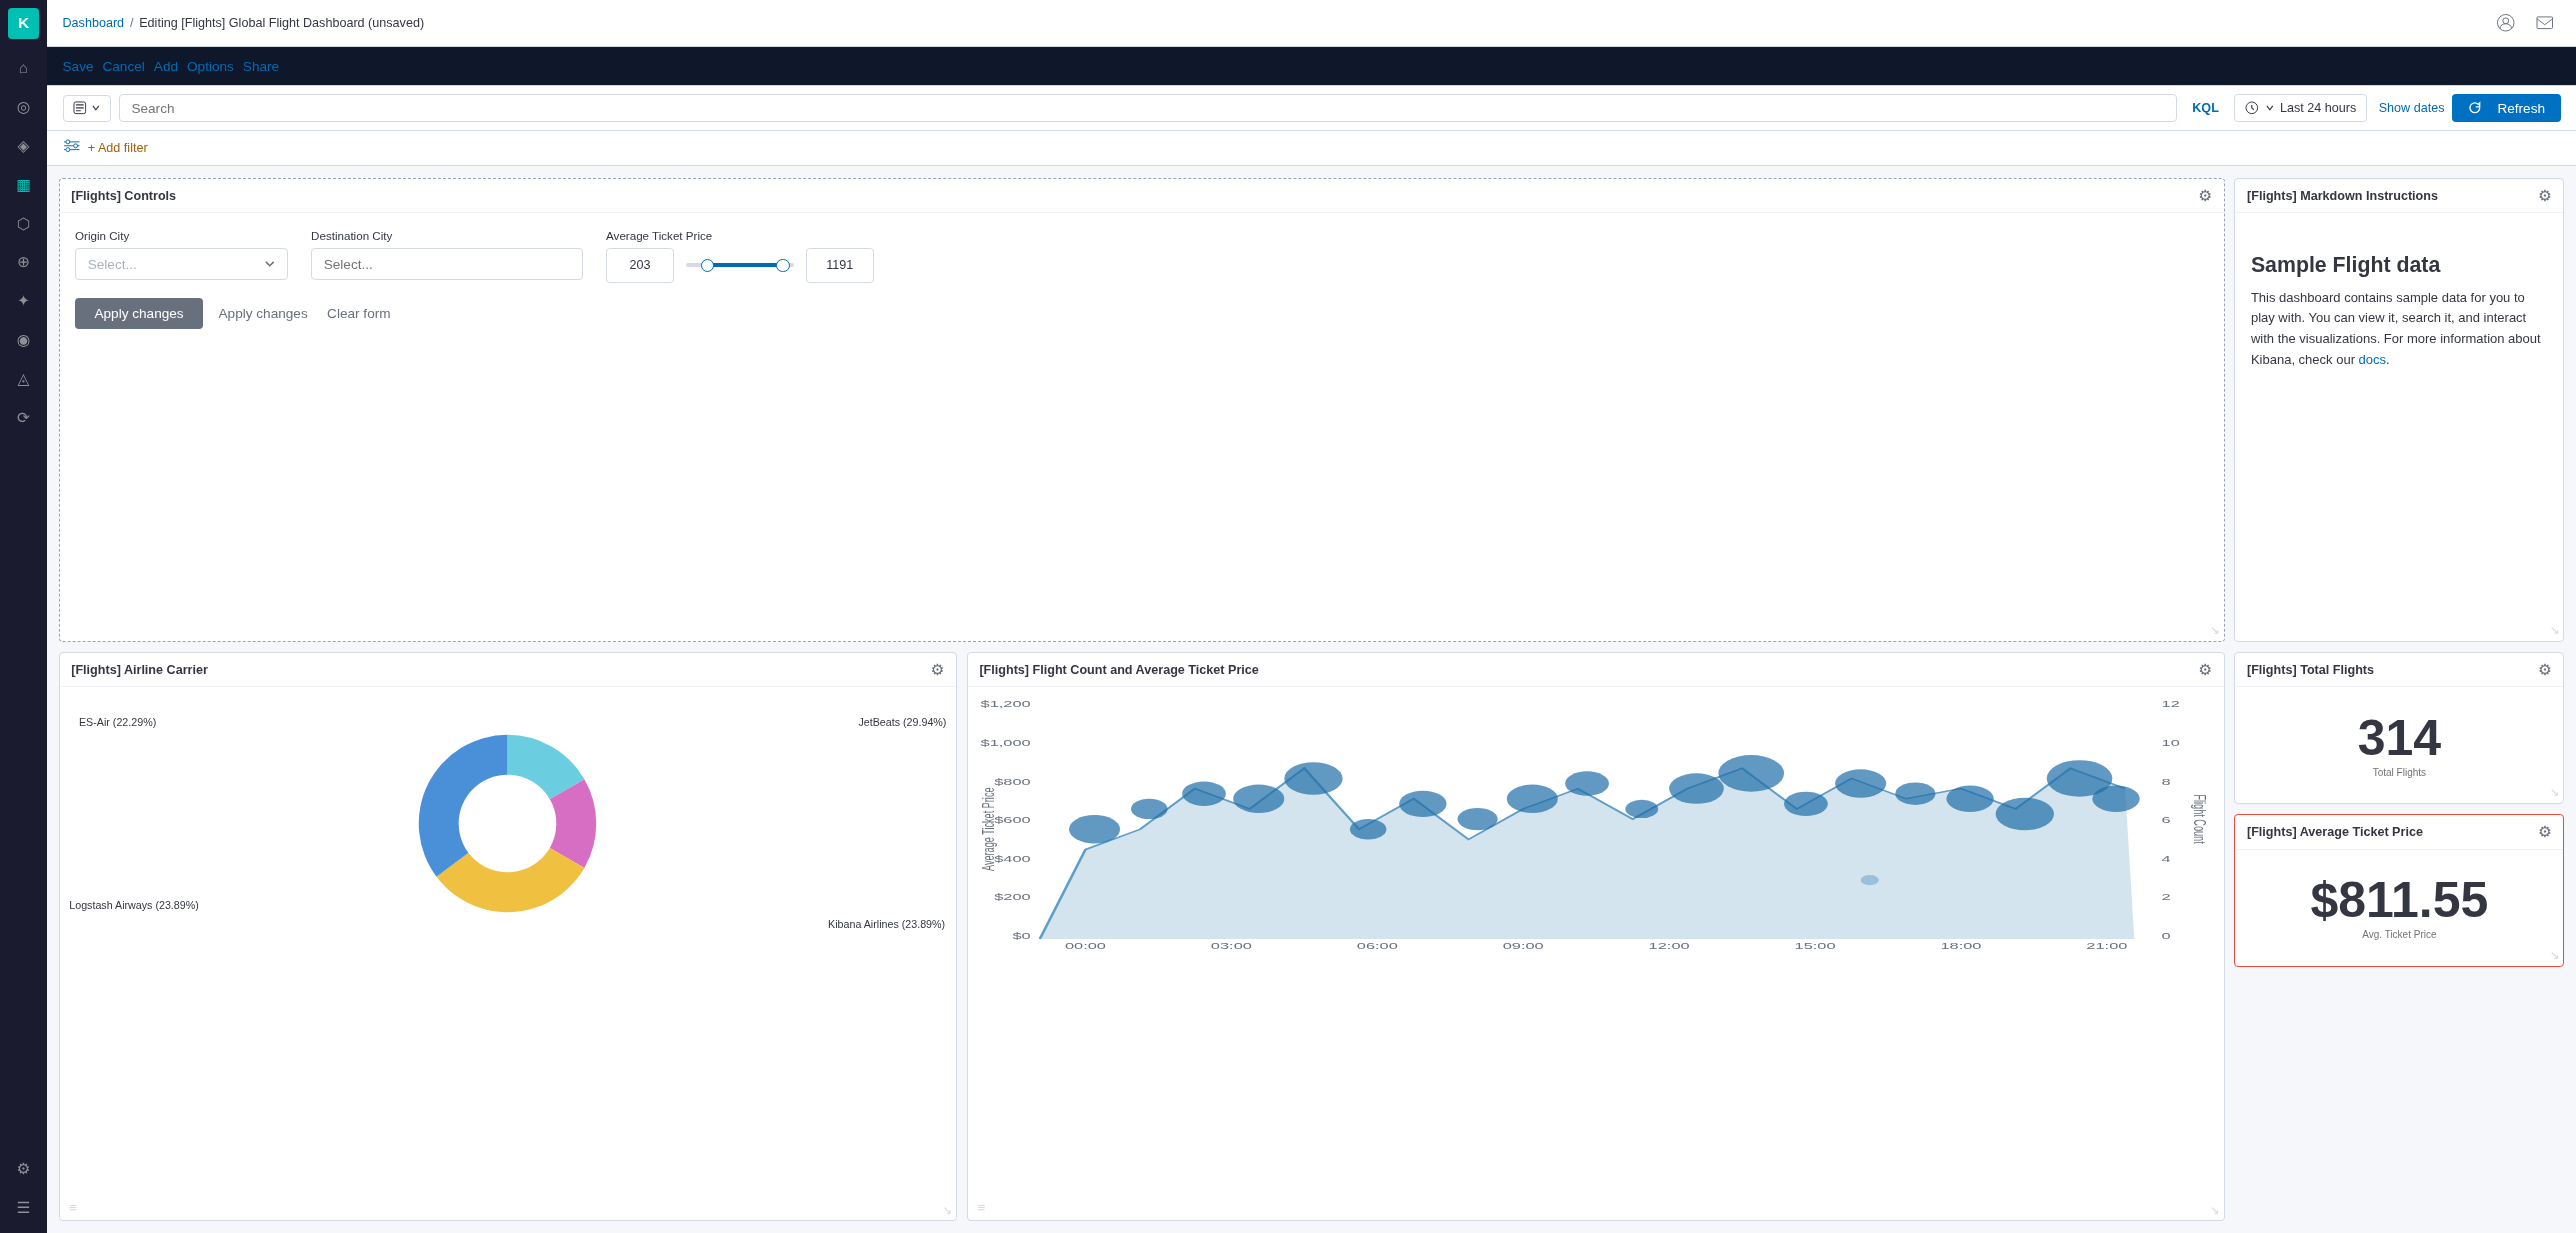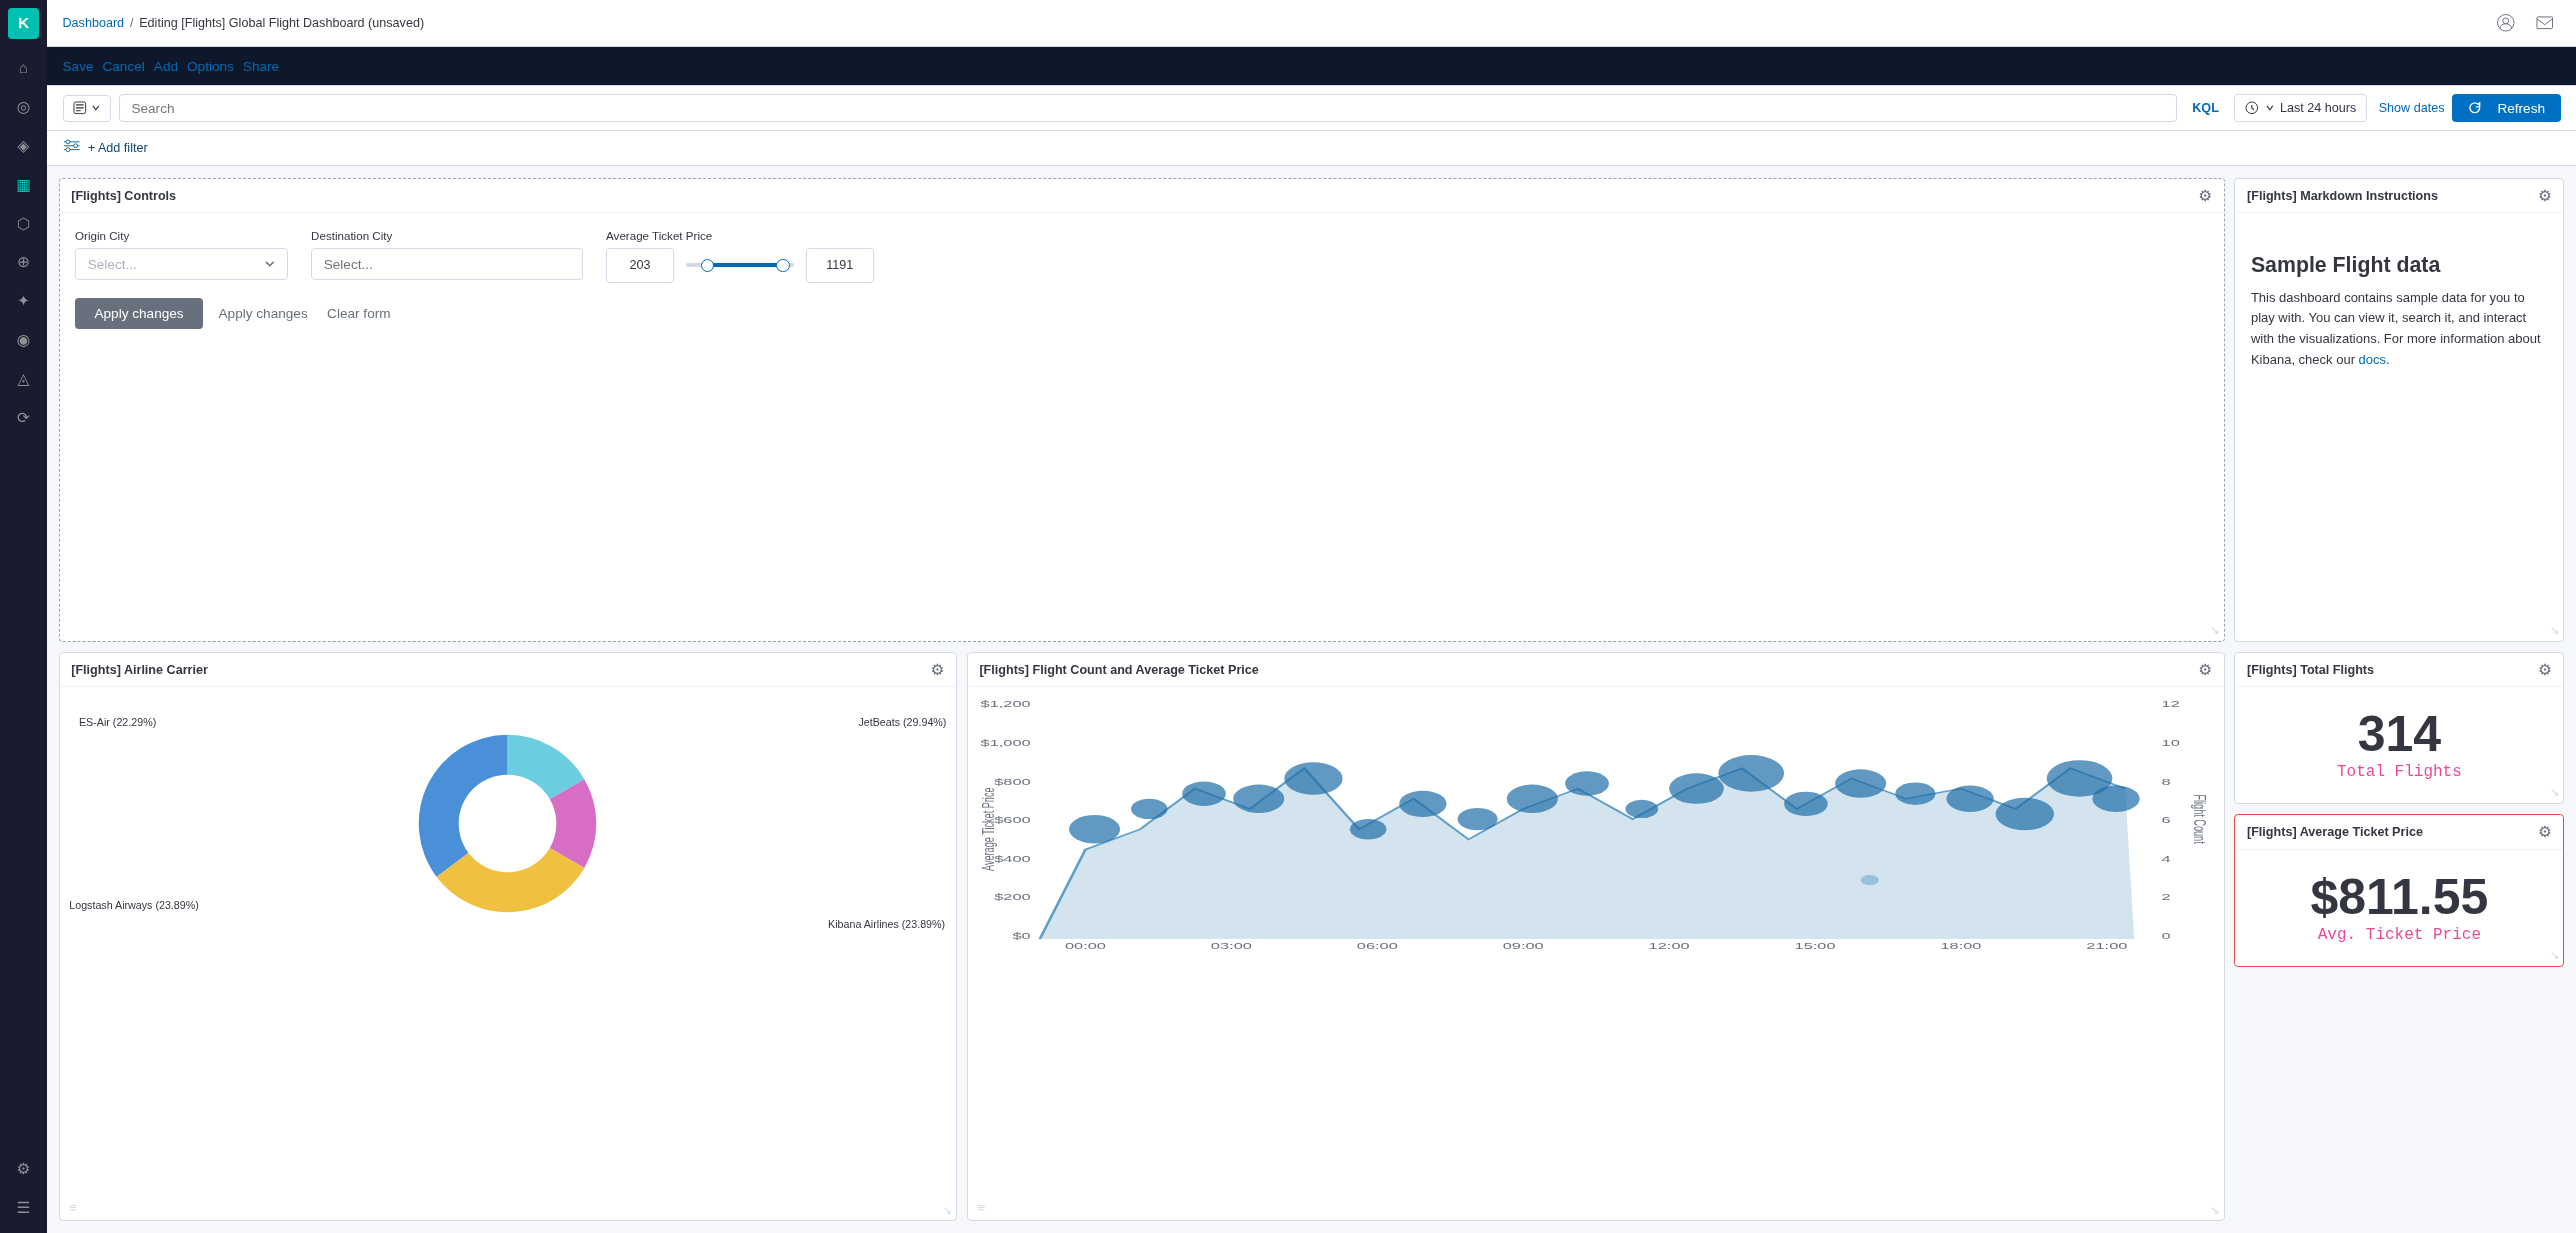--- a/index.html
+++ b/index.html
@@ -31,21 +31,21 @@
     .search-type-btn { display: flex; align-items: center; gap: 3.9px; border: 1px solid #d3dae6; border-radius: 3.9px; padding: 5.8px 9.7px; cursor: pointer; color: #343741; font-size: 12.6px; }
     .search-input { flex: 1; border: 1px solid #d3dae6; border-radius: 3.9px; padding: 5.8px 11.6px; font-size: 13.6px; color: #69707d; outline: none; }
     .kql-badge { color: #006bb4; font-weight: 600; font-size: 12.6px; cursor: pointer; padding: 3.9px 7.8px; }
     .time-selector { display: flex; align-items: center; gap: 5.8px; border: 1px solid #d3dae6; border-radius: 3.9px; padding: 5.8px 9.7px; cursor: pointer; color: #343741; font-size: 12.6px; }
     .show-dates-btn { color: #006bb4; font-size: 12.6px; cursor: pointer; background: none; border: none; margin-left: 3.9px; }
     .refresh-btn { background: #0071c2; color: white; border: none; border-radius: 3.9px; padding: 6.8px 15.5px; font-size: 13.6px; font-weight: 500; cursor: pointer; display: flex; align-items: center; gap: 16px; }
 
     
     .filterbar { background: white; border-bottom: 1px solid #d3dae6; padding: 5.8px 15.5px; display: flex; align-items: center; gap: 7.8px; }
     .filter-options-btn { color: #006bb4; cursor: pointer; font-size: 17.5px; }
-    .add-filter-btn { color: #0c4a6e; font-size: 12.6px; cursor: pointer; background: none; border: none; }
+    .add-filter-btn { color: #a16207; font-size: 12.6px; cursor: pointer; background: none; border: none; }
 
     
     .dashboard { flex: 1; overflow: auto; padding: 11.6px; display: grid; grid-template-columns: 1fr 330px; grid-template-rows: auto auto; gap: 9.7px; }
 
     
     .panel { background: white; border: 1px solid #d3dae6; border-radius: 3.9px; position: relative; }
     .panel.selected { border: 1.9px dashed #98a2b3; }
     .panel-header { display: flex; align-items: center; justify-content: space-between; padding: 7.8px 11.6px; border-bottom: 1px solid #f0f2f5; }
     .panel-title { font-size: 12.6px; font-weight: 600; color: #343741; }
     .panel-gear { color: #69707d; cursor: pointer; font-size: 15.5px; }
@@ -81,21 +81,21 @@
 
     
     .donut-body { padding: 15.5px; display: flex; align-items: center; justify-content: center; position: relative; height: 272px; }
 
     
     .chart-body { padding: 0 7.8px 7.8px; height: 272px; position: relative; }
 
     
     .metric-body { padding: 23px 15.5px; display: flex; flex-direction: column; align-items: center; justify-content: center; height: 116px; }
     .metric-value { font-size: 50px; font-weight: 700; color: #343741; line-height: 1; }
-    .metric-label { font-size: 16px; color: #ec4899; margin-top: 3.9px; font-family: Liberation Mono, monospace; }
+    .metric-label { font-size: 10px; color: #737373; margin-top: 3.9px; }
 
     .right-col { display: flex; flex-direction: column; gap: 9.7px; }
     .panel.highlighted { border: 1.9px solid #e74c3c; }
 
     
     .chart-svg { width: 100%; height: 100%; }
 
     .panel-list-icon { position: absolute; bottom: 5.8px; left: 9.7px; color: #d3dae6; font-size: 13.6px; }
   </style>
 </head>

